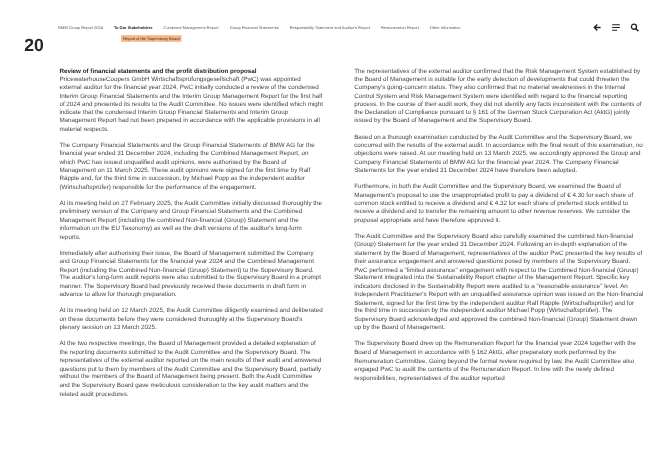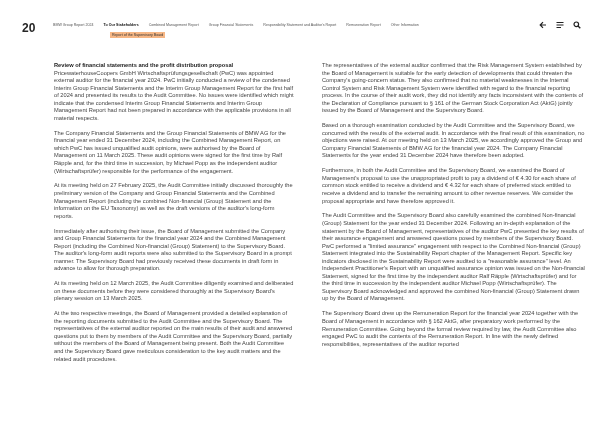--- a/index.html
+++ b/index.html
@@ -2,21 +2,21 @@
 <html><head>
 <meta charset="utf-8">
 <style>
   html, body { margin: 0; padding: 0; }
   body {
     width: 600px; height: 424px; overflow: hidden; background: #ffffff;
     font-family: "Liberation Sans", sans-serif; color: #262626; position: relative;
   }
   .topbar { position: absolute; left: 0; top: 0; width: 600px; height: 40px; }
   .page-num {
-    position: absolute; left: 22px; top: 21px; font-size: 12px; font-weight: bold; color: #262626;
+    position: absolute; left: 22px; top: 33px; font-size: 16px; font-weight: bold; color: #262626;
   }
   .nav { position: absolute; left: 53px; top: 23px; display: flex; font-size: 3.6px; color: #555; white-space: nowrap; }
   .nav span { margin-right: 10px; cursor: pointer; }
   .nav span.active { color: #111; font-weight: bold; }
   .subnav {
     position: absolute; left: 110px; top: 32px; font-size: 3.6px; background: #f6b684; color: #333;
     padding: 1px 2px; white-space: nowrap;
   }
   .icons { position: absolute; left: 539px; top: 21px; display: flex; gap: 9px; }
   .icons svg { display: block; cursor: pointer; }

